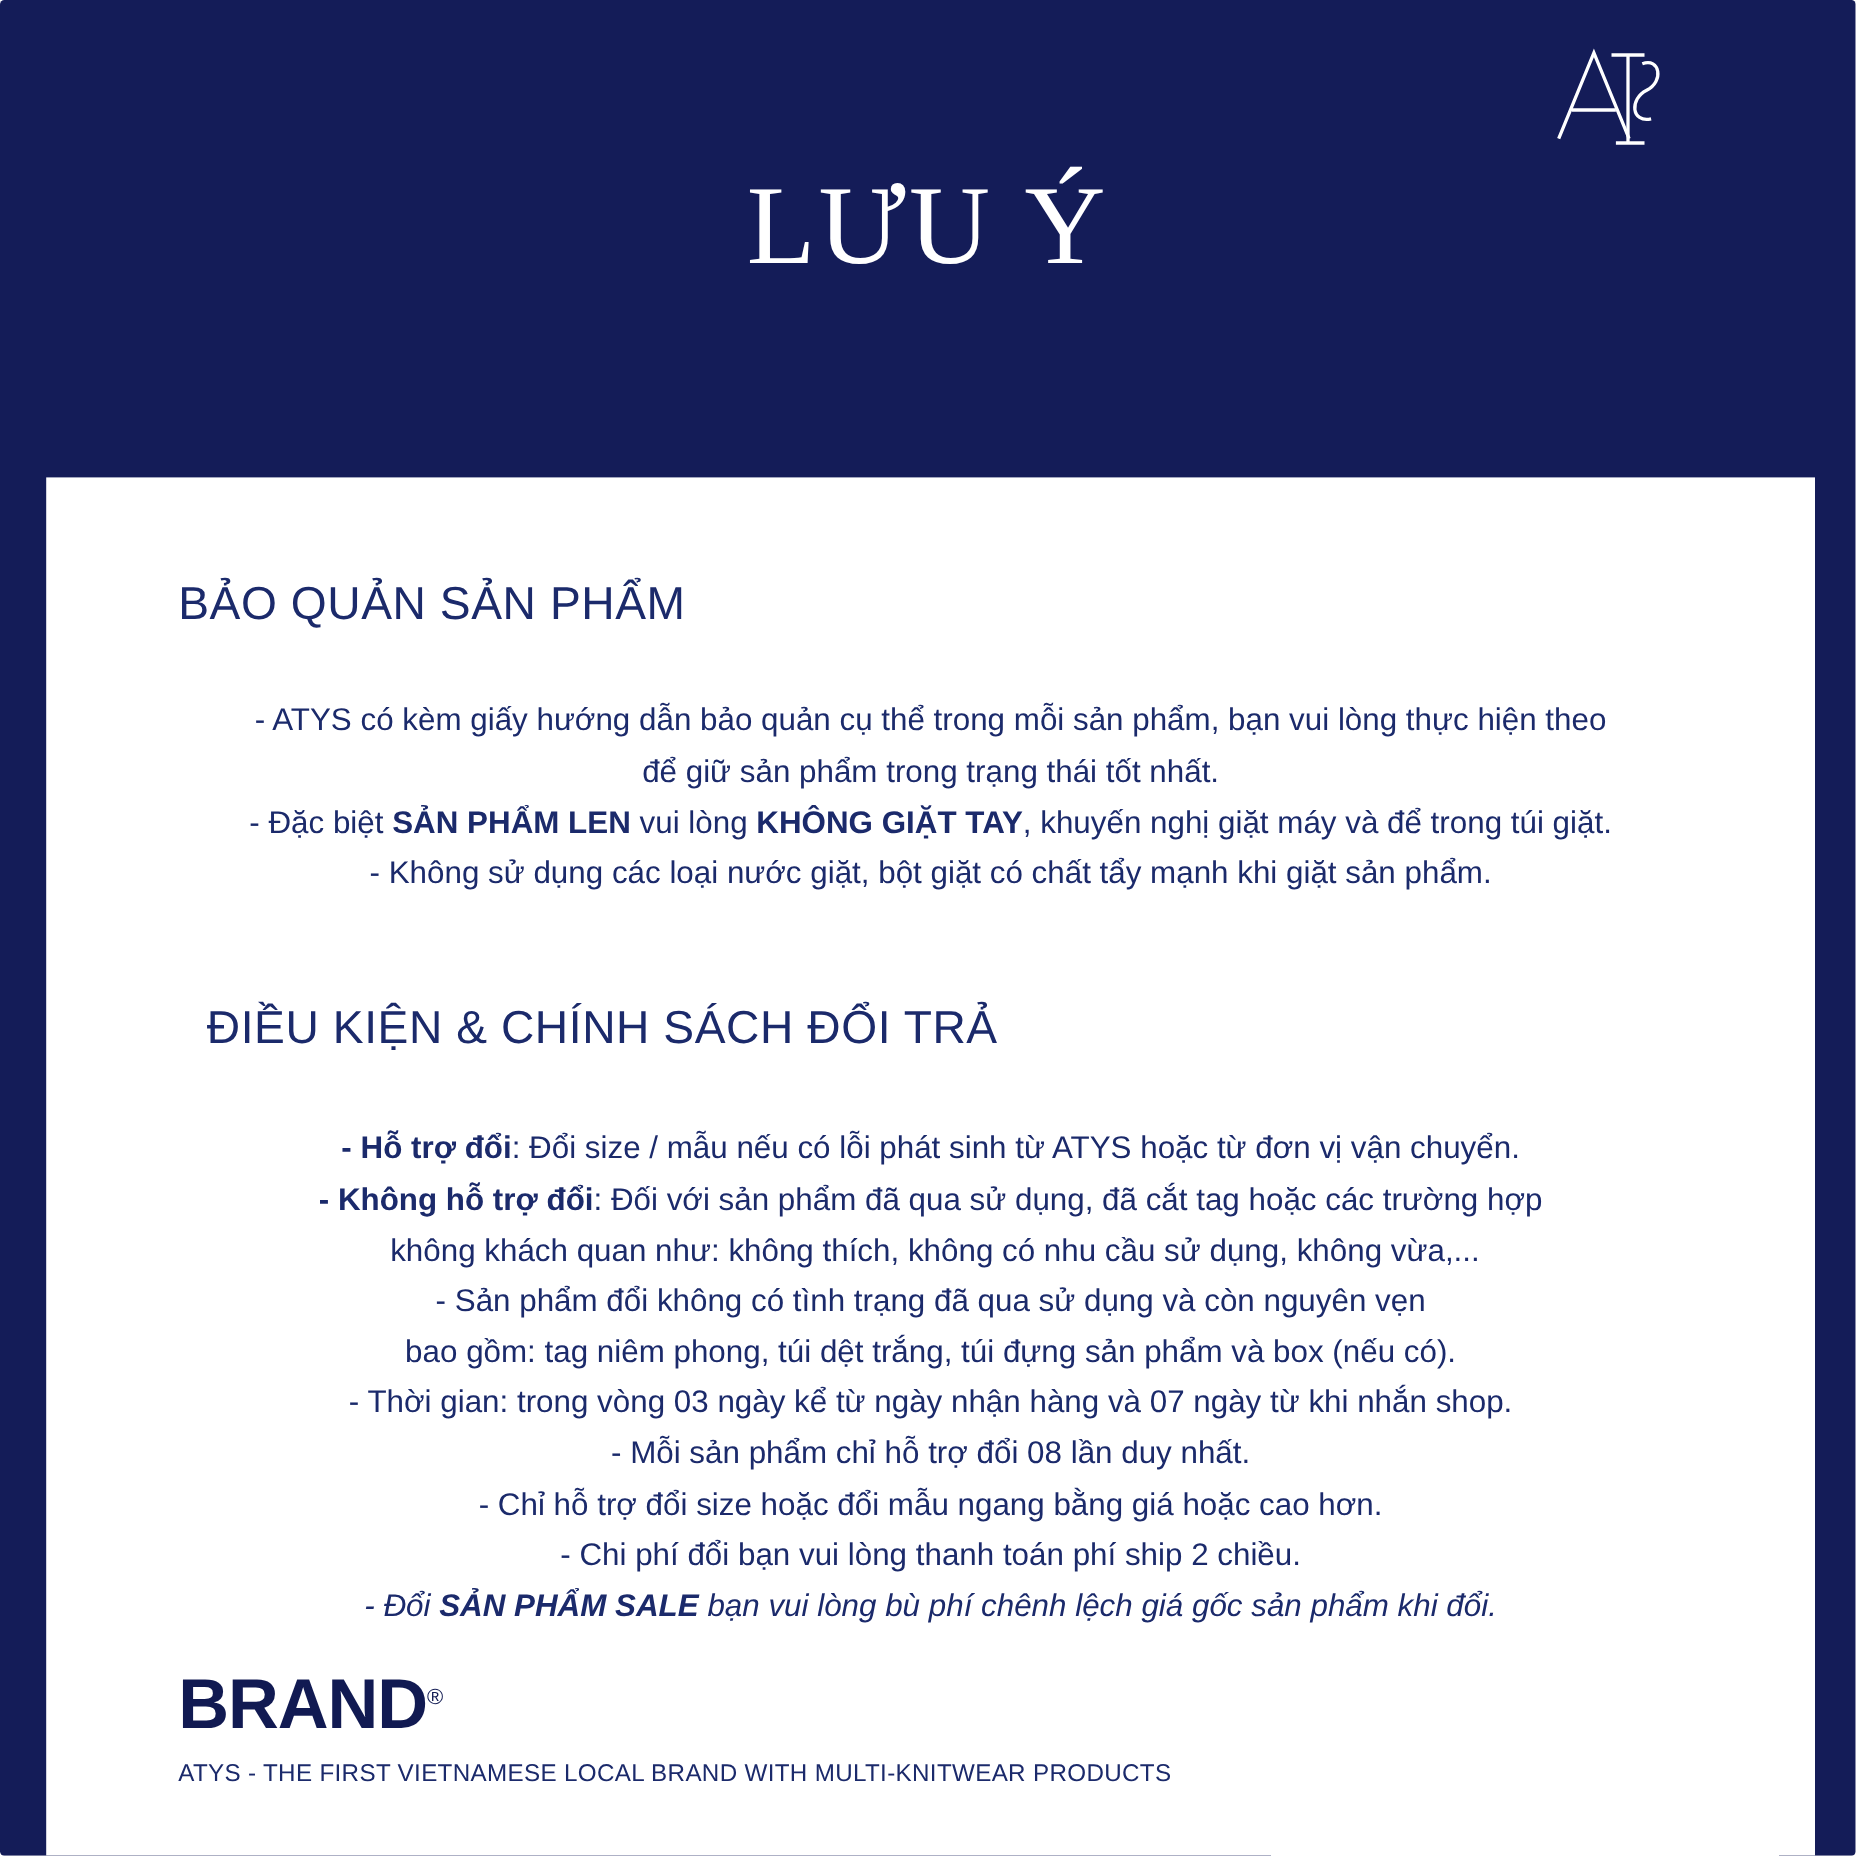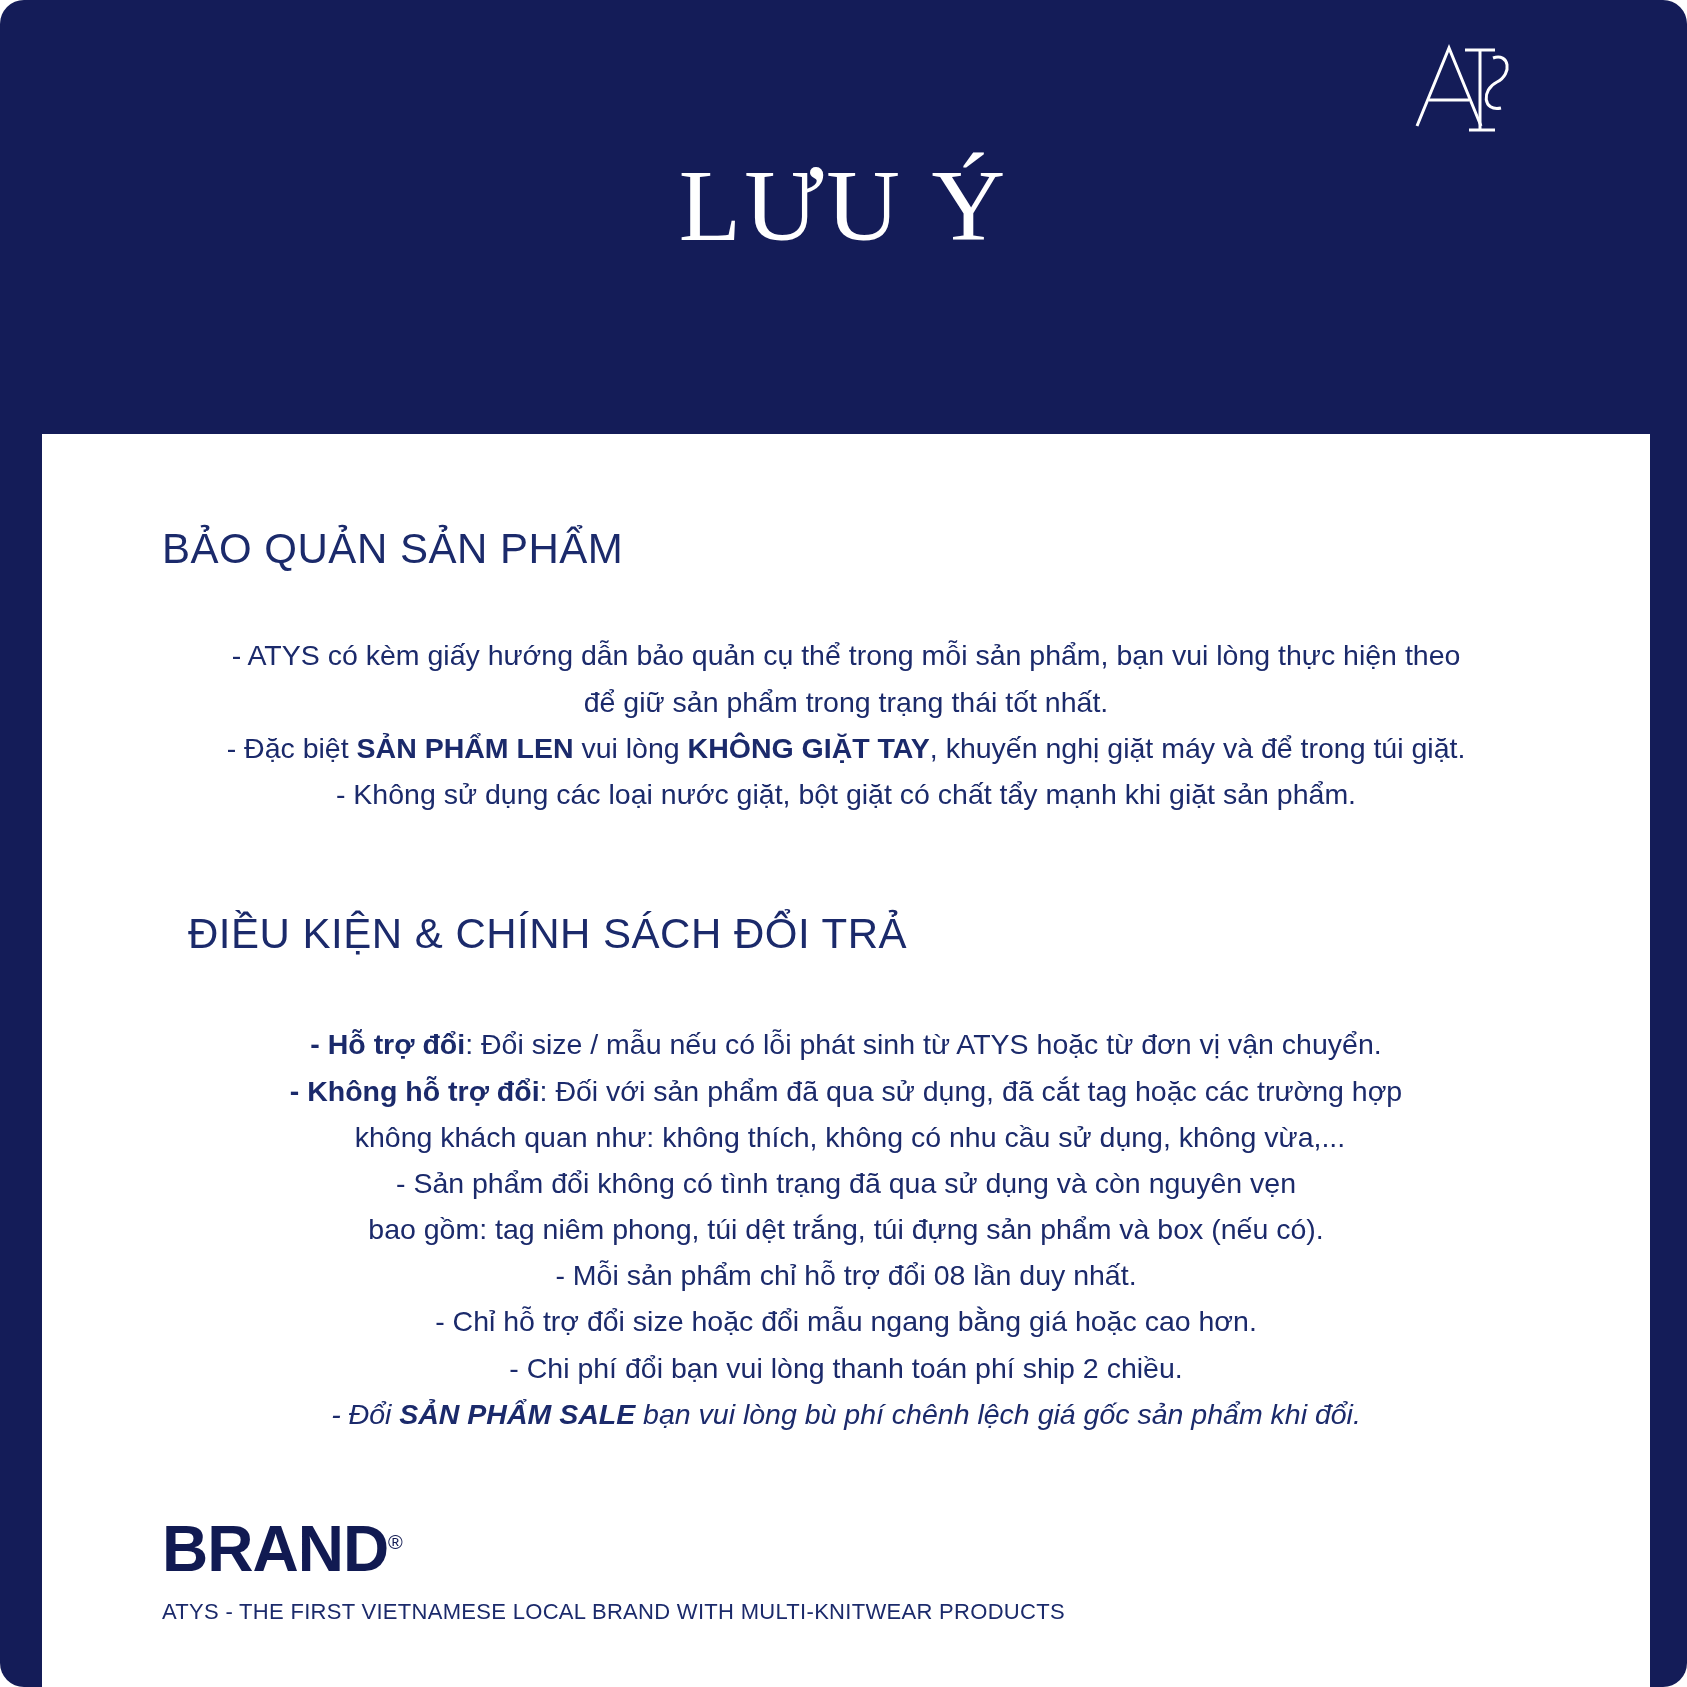--- a/index.html
+++ b/index.html
@@ -11,21 +11,21 @@
     width: 1687px;
     height: 1687px;
     font-family: "Liberation Sans", sans-serif;
     overflow: hidden;
   }
   .card {
     position: relative;
     width: 1687px;
     height: 1687px;
     background: #141c58;
-    border-radius: 24px;
+    border-radius: 4px;
     overflow: hidden;
     box-sizing: border-box;
   }
   
   .brand-mark {
     position: absolute;
     top: 34px;
     right: 168px;
     width: 110px;
     height: 110px;
@@ -142,20 +142,21 @@
         <p>- Không sử dụng các loại nước giặt, bột giặt có chất tẩy mạnh khi giặt sản phẩm.</p>
       </div>
 
     <div class="spacer-lg"></div>
 
     <h2 class="section-heading second">ĐIỀU KIỆN &amp; CHÍNH SÁCH ĐỔI TRẢ</h2>
     <div class="body-block block-return">
         <p><b>- Hỗ trợ đổi</b>: Đổi size / mẫu nếu có lỗi phát sinh từ ATYS hoặc từ đơn vị vận chuyển.</p>
         <p><b>- Không hỗ trợ đổi</b>: Đối với sản phẩm đã qua sử dụng, đã cắt tag hoặc các trường hợp<br>&nbsp;không khách quan như: không thích, không có nhu cầu sử dụng, không vừa,...</p>
         <p>- Sản phẩm đổi không có tình trạng đã qua sử dụng và còn nguyên vẹn<br>bao gồm: tag niêm phong, túi dệt trắng, túi đựng sản phẩm và box (nếu có).</p>
+        <p>- Thời gian: trong vòng 03 ngày kể từ ngày nhận hàng và 07 ngày từ khi nhắn shop.</p>
         <p>- Mỗi sản phẩm chỉ hỗ trợ đổi 08 lần duy nhất.</p>
         <p>- Chỉ hỗ trợ đổi size hoặc đổi mẫu ngang bằng giá hoặc cao hơn.</p>
         <p>- Chi phí đổi bạn vui lòng thanh toán phí ship 2 chiều.</p>
         <p><i>- Đổi <b>SẢN PHẨM SALE</b> bạn vui lòng bù phí chênh lệch giá gốc sản phẩm khi đổi.</i></p>
       </div>
 
     <div class="footer">
       <div class="footer-logo">
         <span>BRAND</span><sup>®</sup>
       </div>

